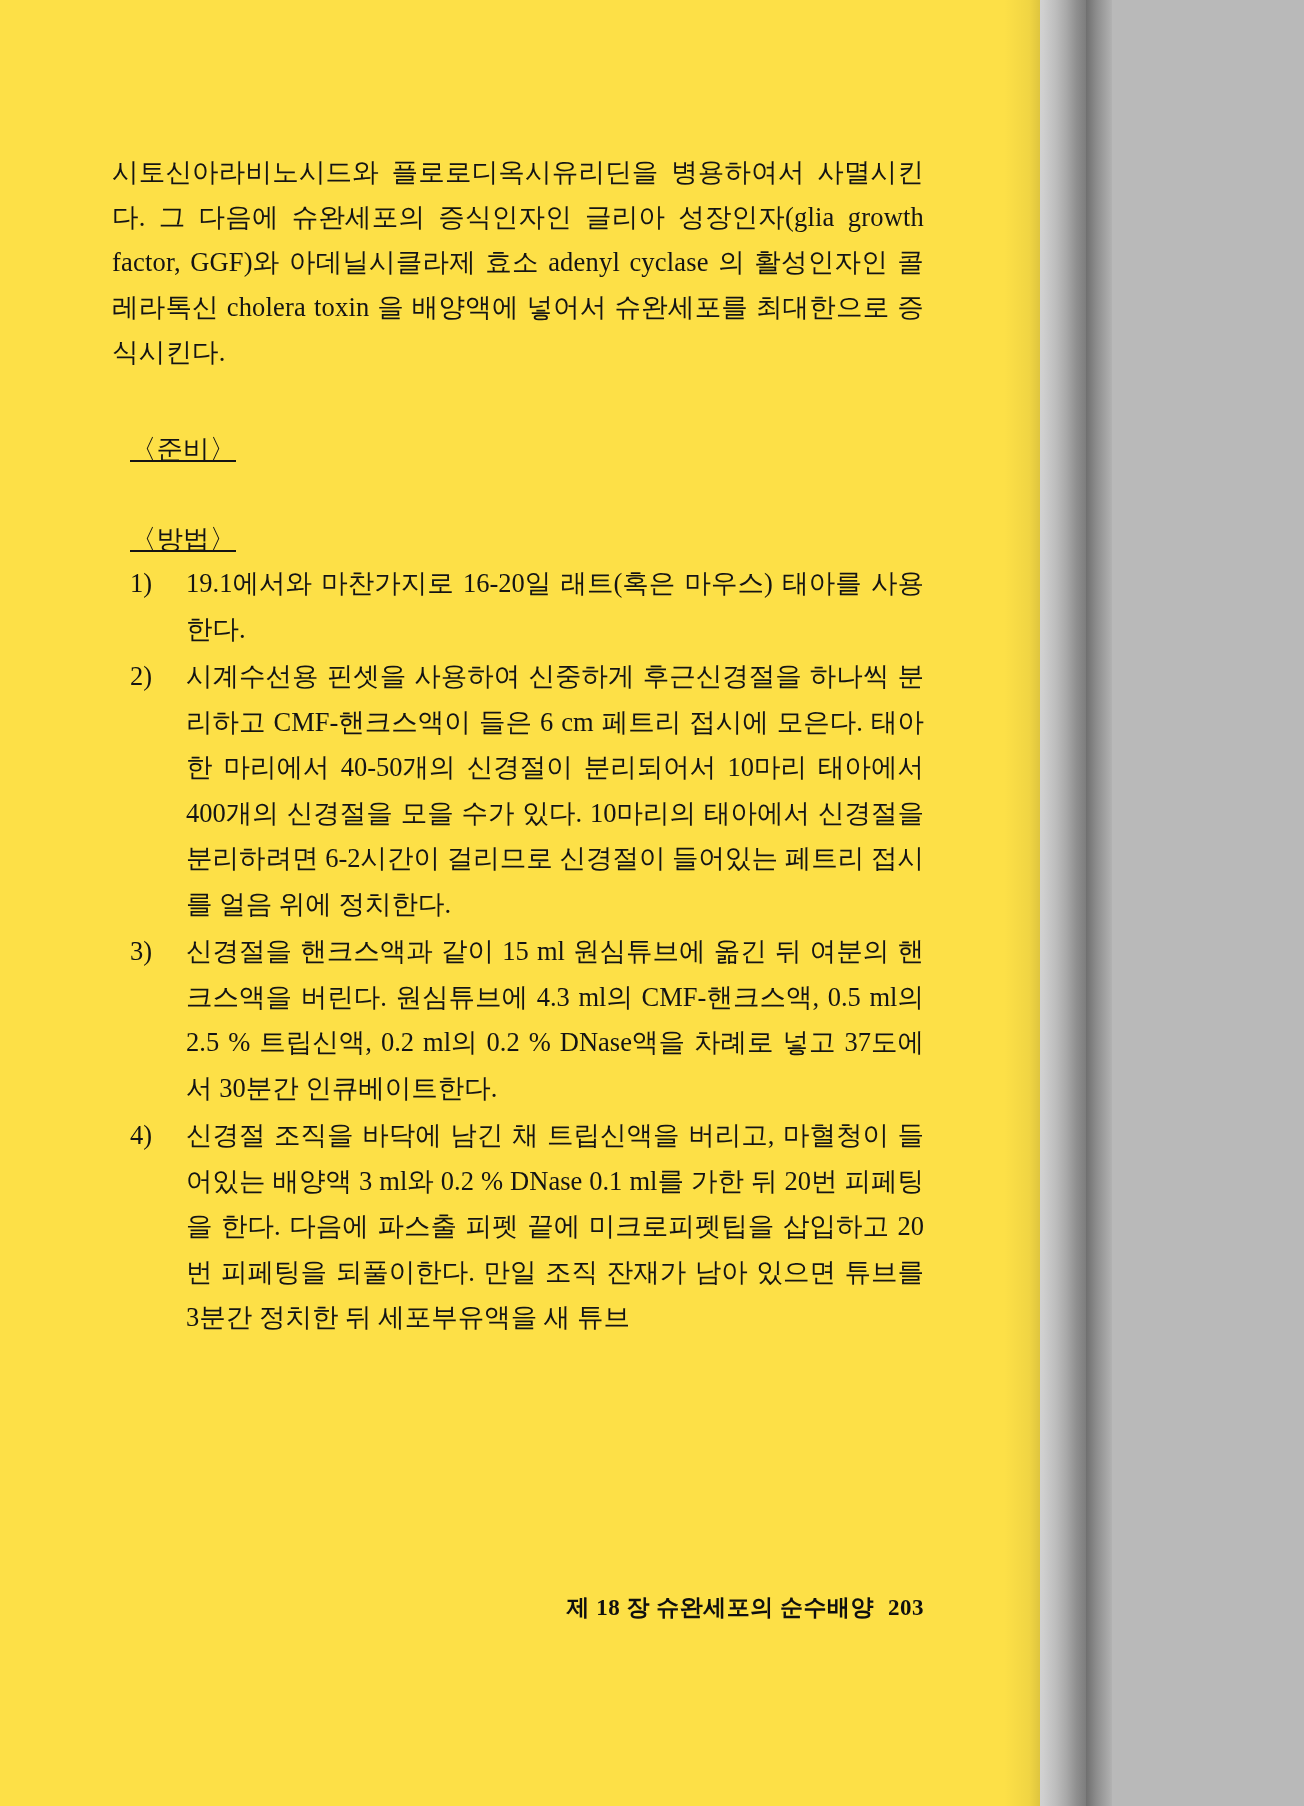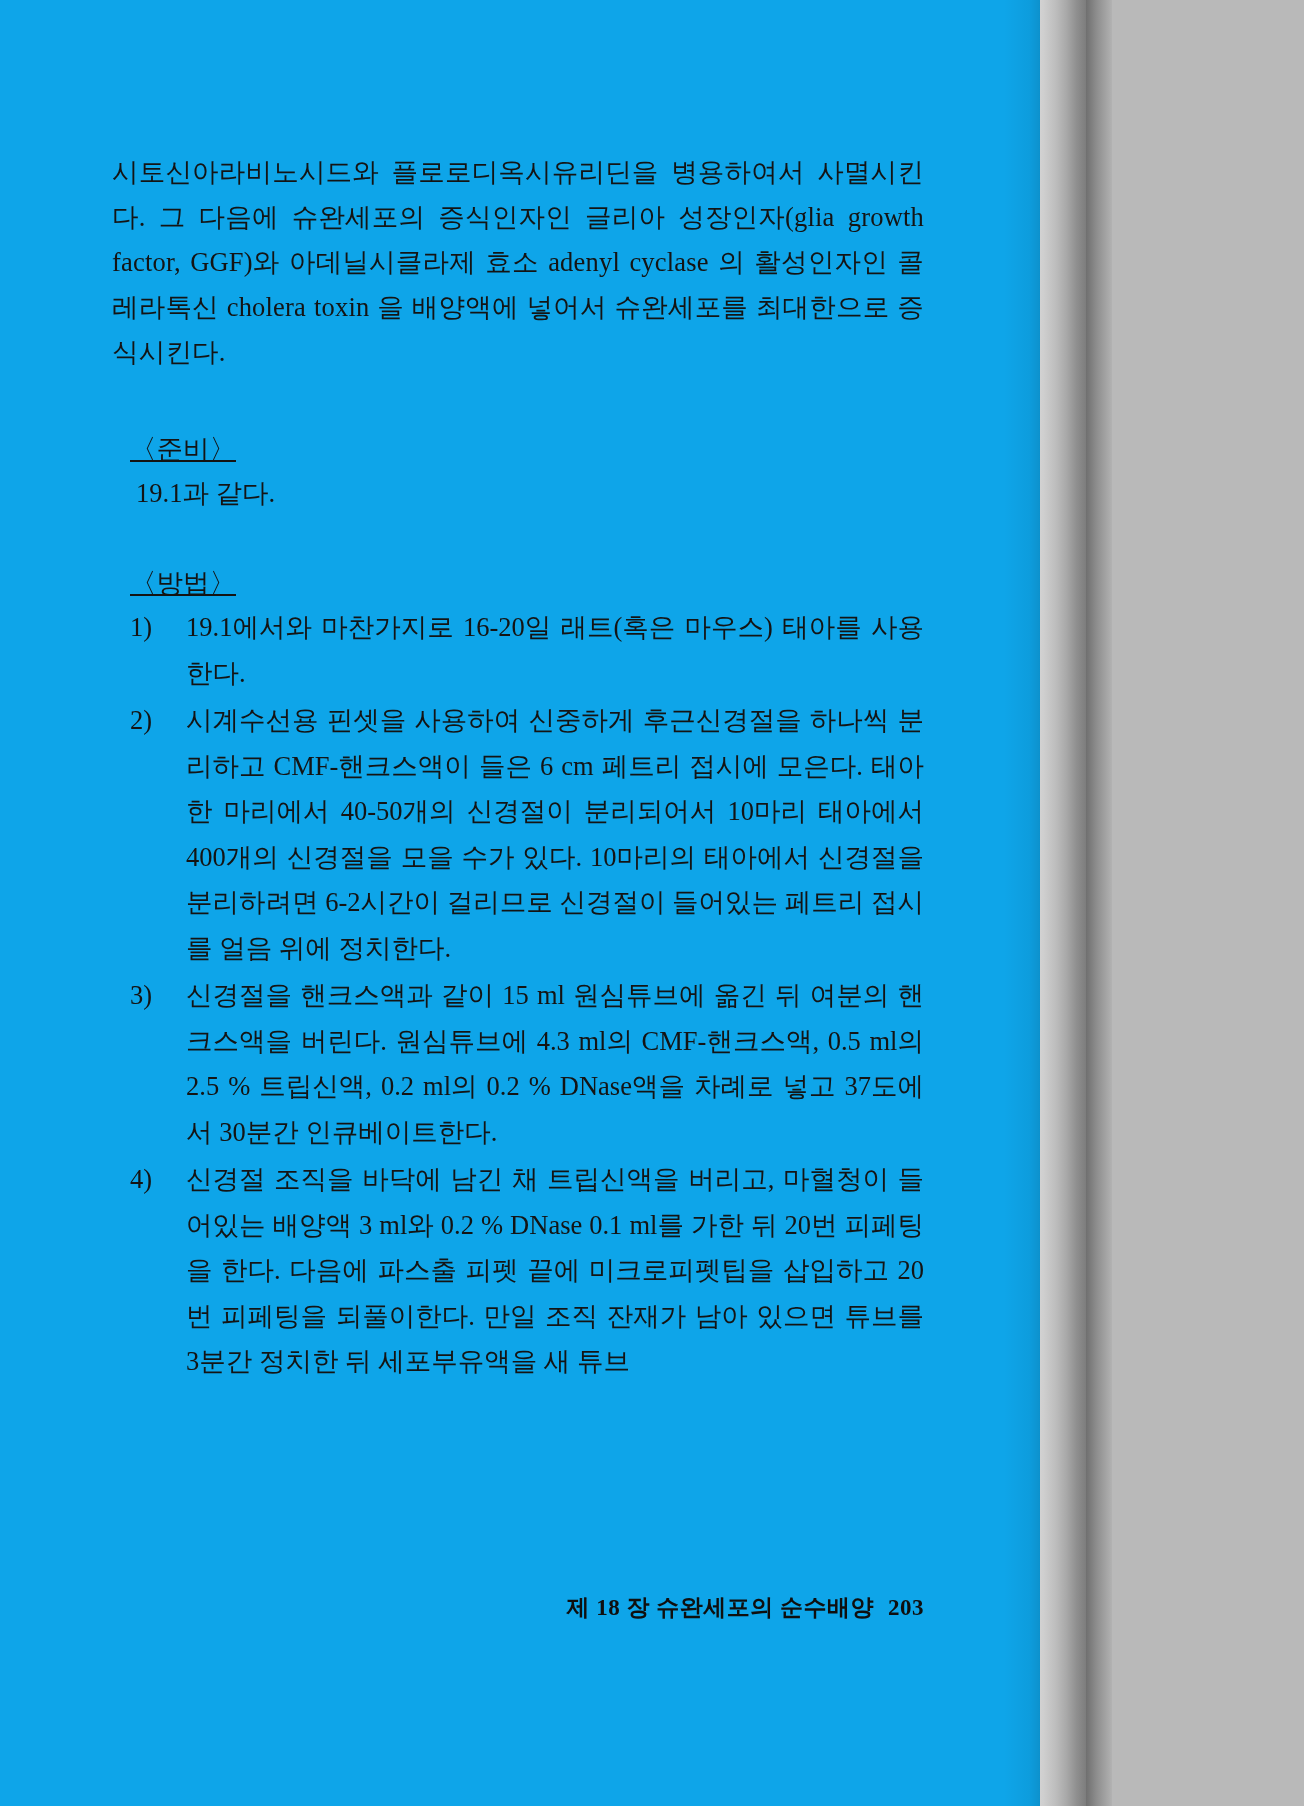--- a/index.html
+++ b/index.html
@@ -44,21 +44,21 @@
     height: 1806px;
     background: linear-gradient(to right, #6f6f6f 0%, #8d8d8d 40%, #b2b2b2 100%);
   }
 
   #page-sheet {
     position: absolute;
     left: 0px;
     top: 0px;
     width: 1040px;
     height: 1806px;
-    background: #0ea5e9;
+    background: #fde047;
   }
 
   
   #page-curl {
     position: absolute;
     left: 1004px;
     top: 0;
     width: 36px;
     height: 1806px;
     background: linear-gradient(to right, rgba(0,0,0,0.00) 0%, rgba(0,0,0,0.05) 70%, rgba(0,0,0,0.12) 100%);
@@ -155,21 +155,20 @@
 
   <div id="page-sheet">
 
     <div id="text-column">
 
       <p class="para intro-para">시토신아라비노시드와 플로로디옥시유리딘을 병용하여서 사멸시킨다. 그 다음에 슈완세포의 증식인자인 글리아 성장인자(glia growth factor, GGF)와 아데닐시클라제 효소 adenyl cyclase 의 활성인자인 콜레라톡신 cholera toxin 을 배양액에 넣어서 슈완세포를 최대한으로 증식시킨다.</p>
 
       <div class="section-gap-lg"></div>
 
       <div class="section-head">〈준비〉</div>
-      <div class="sub-line">19.1과 같다.</div>
 
       <div class="section-gap-md"></div>
 
       <div class="section-head">〈방법〉</div>
 
       <ol class="steps">
         <li>
           <span class="num">1)</span>
           <span class="body">19.1에서와 마찬가지로 16-20일 래트(혹은 마우스) 태아를 사용한다.</span>
         </li>

